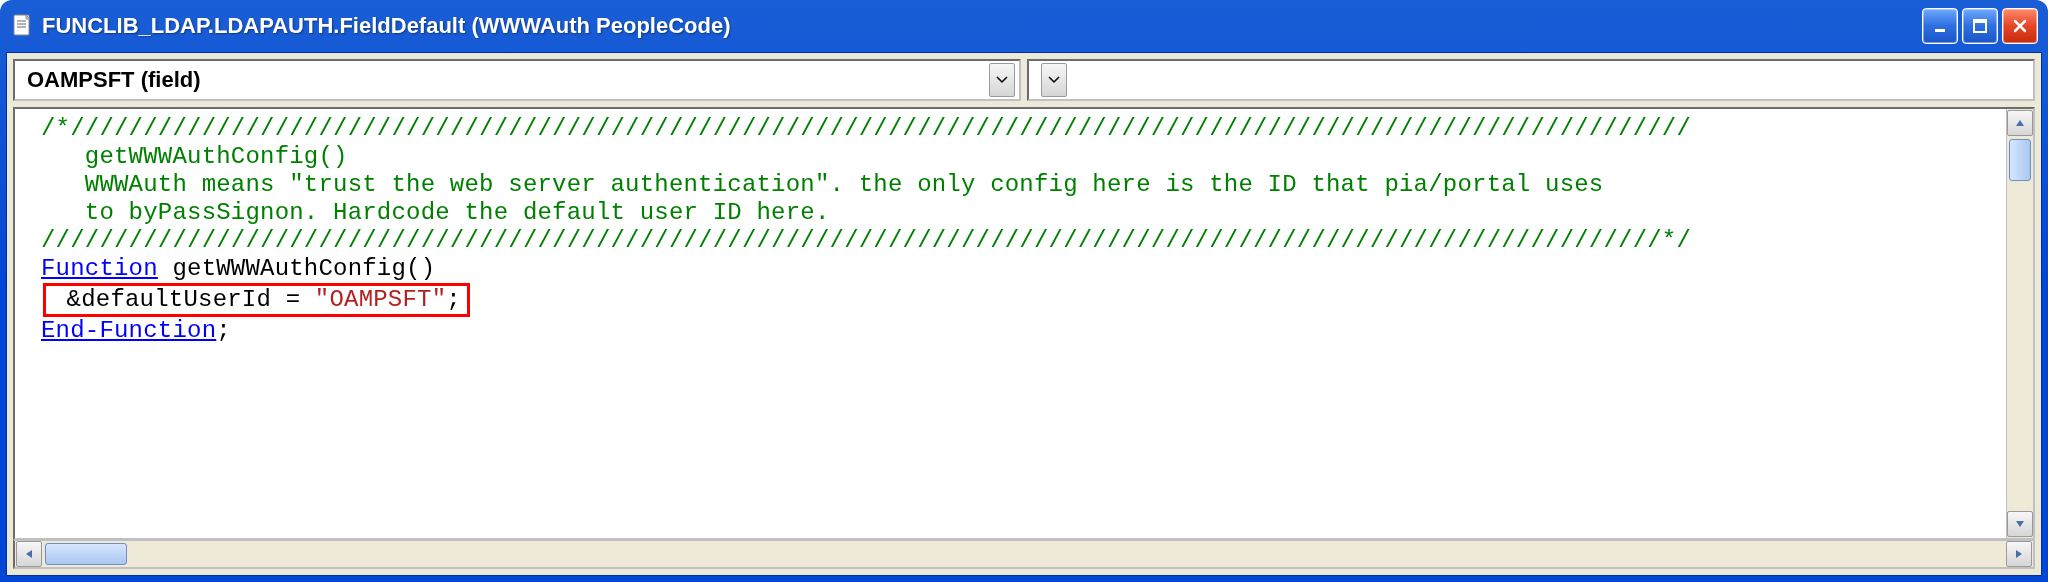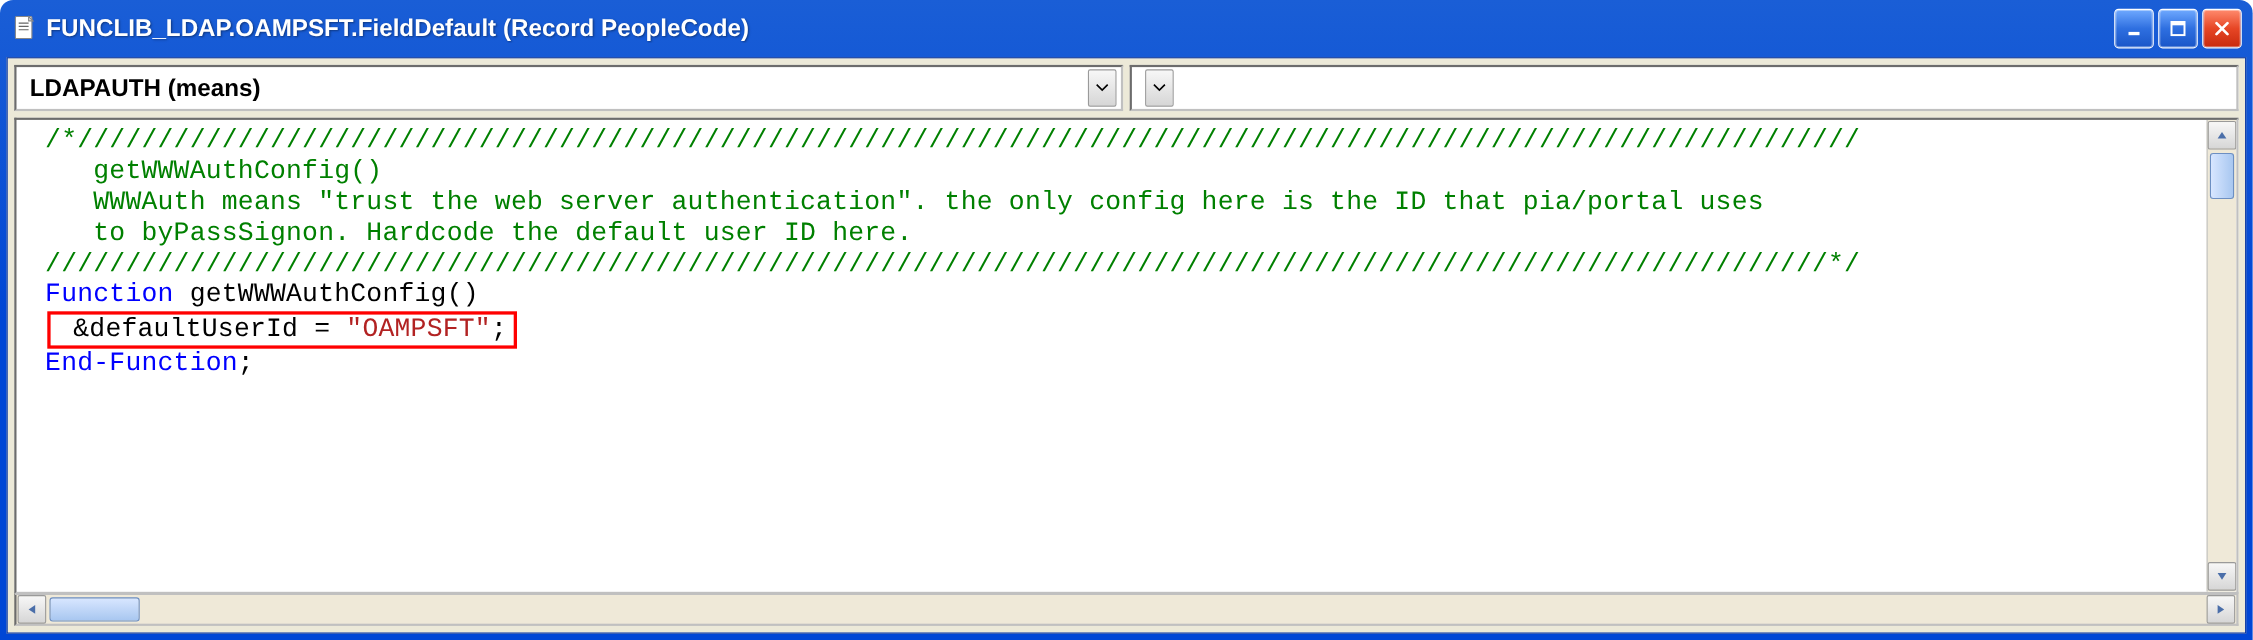--- a/index.html
+++ b/index.html
@@ -213,21 +213,21 @@
   .hscroll-thumb {
     width: 80px;
     height: 20px;
     margin-left: 2px;
     background: linear-gradient(to bottom, #d8e6ff, #a8c7f0);
     border: 1px solid #6d8fc2;
     border-radius: 3px;
   }
 
   .comment { color: var(--comment-green); }
-  .kw { color: var(--keyword-blue); }
+  .kw { color: var(--keyword-blue); text-decoration: underline; }
   .strlit { color: var(--string-red); }
   .plain { color: #000; }
 
   .highlight-box {
     border: 3px solid var(--highlight-red);
     padding: 0 6px;
     display: inline-block;
     margin-left: 2px;
   }
 
@@ -241,21 +241,21 @@
   <div class="titlebar">
     <span class="titlebar-icon">
       <svg width="20" height="24" viewBox="0 0 20 24">
         <rect x="2" y="1" width="15" height="20" rx="1" fill="#fff" stroke="#888"></rect>
         <path d="M14 1 L18 5 L14 5 Z" fill="#ddd" stroke="#888"></path>
         <line x1="5" y1="7" x2="14" y2="7" stroke="#666"></line>
         <line x1="5" y1="10" x2="14" y2="10" stroke="#666"></line>
         <line x1="5" y1="13" x2="14" y2="13" stroke="#666"></line>
       </svg>
     </span>
-    <span class="title-text">FUNCLIB_LDAP.OAMPSFT.FieldDefault (Record PeopleCode)</span>
+    <span class="title-text">FUNCLIB_LDAP.LDAPAUTH.FieldDefault (WWWAuth PeopleCode)</span>
     <div class="win-buttons">
       <div class="win-btn">
         <svg width="14" height="14" viewBox="0 0 14 14">
             <rect x="2" y="10" width="10" height="3" fill="#fff"></rect>
           </svg>
       </div>
       <div class="win-btn">
         <svg width="14" height="14" viewBox="0 0 14 14">
             <rect x="1" y="1" width="12" height="12" fill="none" stroke="#fff" stroke-width="2"></rect>
             <rect x="1" y="1" width="12" height="3" fill="#fff"></rect>
@@ -266,21 +266,21 @@
             <path d="M2 2 L12 12 M12 2 L2 12" stroke="#fff" stroke-width="2.5" stroke-linecap="round"></path>
           </svg>
       </div>
     </div>
   </div>
 
   <div class="client-area">
 
     <div class="combo-row">
       <div class="combo">
-        <span class="combo-text">LDAPAUTH   (means)</span>
+        <span class="combo-text">OAMPSFT   (field)</span>
         <span class="drop-btn">
           <svg width="12" height="8" viewBox="0 0 12 8">
               <path d="M1 1 L6 6 L11 1" fill="none" stroke="#000" stroke-width="1.5"></path>
             </svg>
         </span>
       </div>
       <div class="combo">
         <span class="drop-btn">
           <svg width="12" height="8" viewBox="0 0 12 8">
               <path d="M1 1 L6 6 L11 1" fill="none" stroke="#000" stroke-width="1.5"></path>

